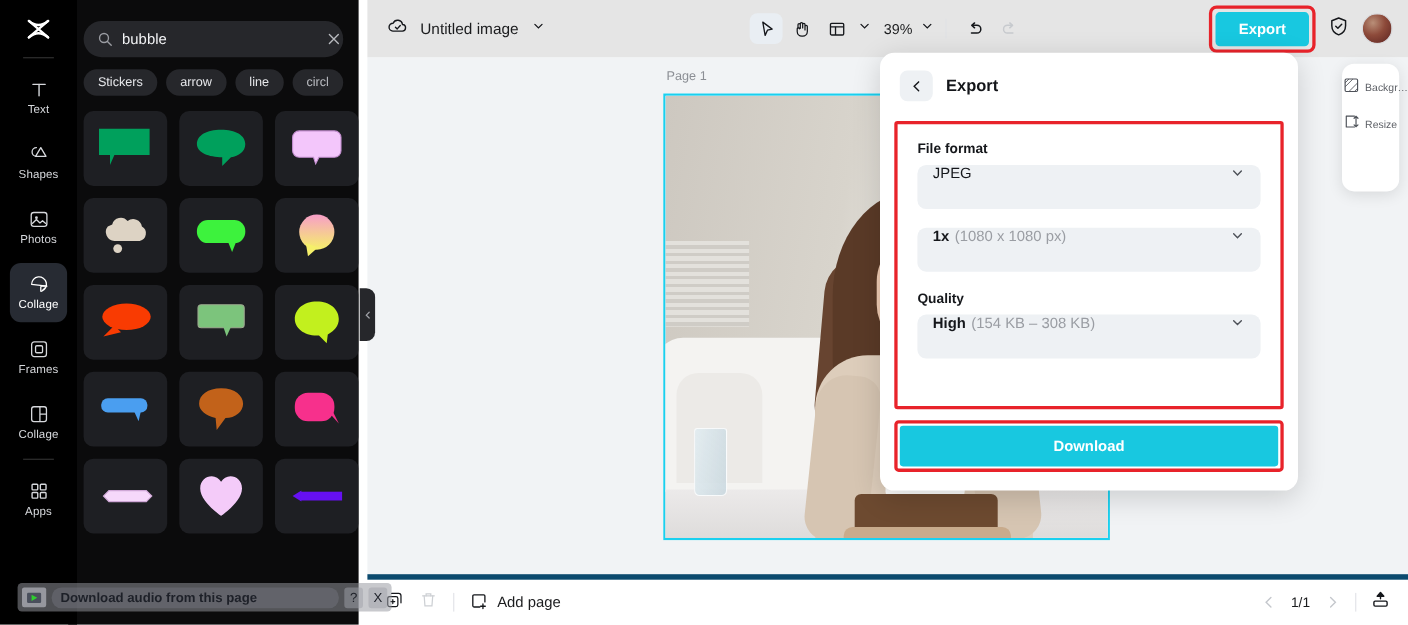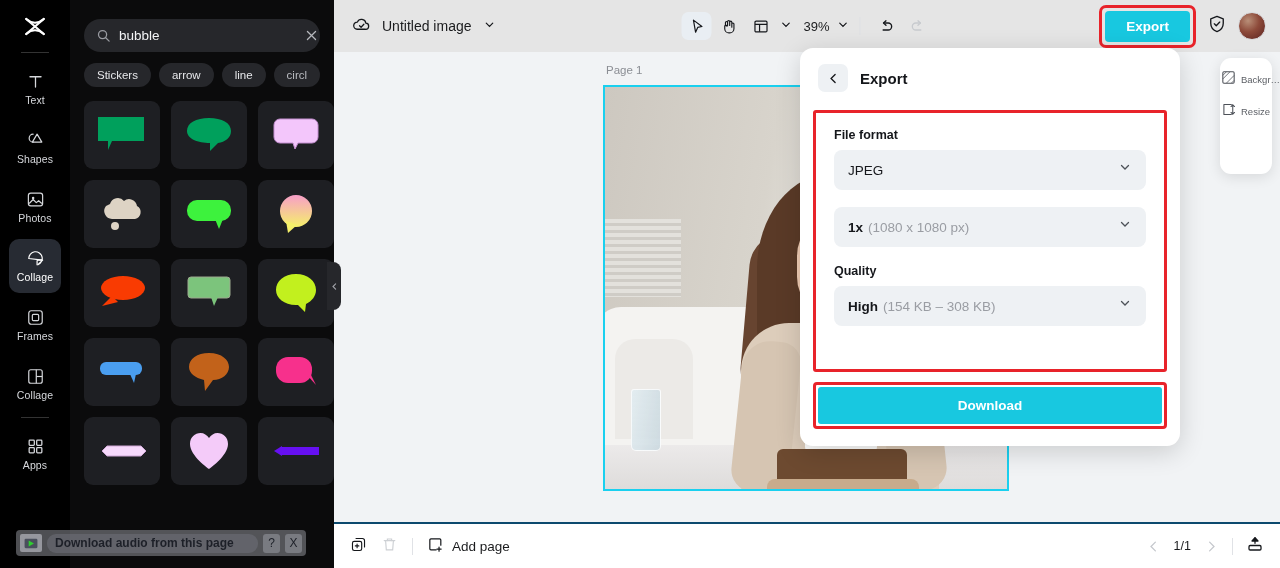--- a/index.html
+++ b/index.html
@@ -22,21 +22,21 @@
     width: 52px; height: 54px; border-radius: 10px; margin-top: 5px;
     display: flex; flex-direction: column; align-items: center; justify-content: center;
     color: #d6d8dc; cursor: pointer; gap: 3px;
   }
   .rail-item.active { background: #272b33; color: #fff; }
   .rail-item .lbl { font-size: 10.5px; letter-spacing: .1px; }
   .rail-item svg { display:block; }
 
   
   .panel {
-    position: absolute; left: 70px; top: 0; width: 264px; height: 568px;
+    position: absolute; left: 62px; top: 0; width: 264px; height: 568px;
     background: #0b0b0c; z-index: 18; overflow: hidden;
   }
   .search-wrap {
     margin: 19px 14px 0 14px; height: 33px; background: #26272b; border-radius: 17px;
     display: flex; align-items: center; padding: 0 12px; gap: 8px;
   }
   .search-wrap input {
     flex: 1; background: transparent; border: none; outline: none;
     color: #f2f3f5; font-size: 13.5px; font-family: inherit;
   }
@@ -126,21 +126,21 @@
   .hand-l { position:absolute; left:78px; top:166px; width:34px; height:34px; background:#f0cdb4; border-radius:14px; transform: rotate(20deg); }
   .hand-r { position:absolute; left:122px; top:160px; width:34px; height:34px; background:#f0cdb4; border-radius:14px; transform: rotate(-18deg); }
   .belt { position:absolute; left:54px; top:276px; width:130px; height:36px; background:#6d4a30; border-radius:6px; }
   .skirt { position:absolute; left:44px; top:306px; width:152px; height:64px; background:#c8ab8c; border-radius:8px 8px 16px 16px; }
 
   .bubble-sticker { position: absolute; left: 254px; top: 24px; width: 150px; height: 118px; }
 
   
   .bottombar {
     position: absolute; left: 0; bottom: 0; right: 0; height: 46px; background: #fff;
-    border-top: 2px solid #0c4a6e; display: flex; align-items: center; padding: 0 16px;
+    border-top: 5px solid #0c4a6e; display: flex; align-items: center; padding: 0 16px;
   }
   .bb-left { display: flex; align-items: center; gap: 14px; }
   .bb-sep { width: 1px; height: 17px; background: #e0e2e6; }
   .addpage { display: flex; align-items: center; gap: 8px; font-size: 13.5px; color: #1b1c1e; cursor: pointer; }
   .bb-right { margin-left: auto; display: flex; align-items: center; gap: 13px; }
   .pagenum { font-size: 12.5px; color: #1b1c1e; }
   .chev-nav { cursor: pointer; display:flex; }
 
   
   .export-panel {
@@ -149,22 +149,22 @@
   }
   .ep-head { display: flex; align-items: center; gap: 12px; padding: 16px 0 0 18px; }
   .ep-back { width: 30px; height: 28px; border-radius: 7px; background: #eef1f4; display: flex; align-items: center; justify-content: center; cursor: pointer; }
   .ep-title { font-size: 15px; font-weight: bold; color: #14161a; }
   .ep-fields {
     position: absolute; left: 13px; top: 62px; width: 354px; height: 262px;
     border: 3px solid #e8232a; border-radius: 3px; padding: 15px 18px 0 18px;
   }
   .fld-label { font-size: 12.5px; font-weight: bold; color: #15171b; margin-bottom: 8px; }
   .select {
-    height: 40px; background: #eef1f4; border-radius: 8px; display: flex; align-items: flex-end;
-    padding: 12px 14px; cursor: pointer; margin-bottom: 17px;
+    height: 40px; background: #eef1f4; border-radius: 8px; display: flex; align-items: flex-start;
+    padding: 0 14px; cursor: pointer; margin-bottom: 17px;
   }
   .select .sv { font-size: 13.5px; color: #15171b; font-weight: bold; }
   .select .sv.plain { font-weight: normal; }
   .select .sub { font-size: 13.5px; color: #9a9da3; margin-left: 5px; }
   .select .chev { margin-left: auto; }
   .dl-hl {
     position: absolute; left: 13px; top: 334px; width: 354px;
     border: 3px solid #e8232a; border-radius: 4px; padding: 2px; line-height: 0;
   }
   .dl-btn {
@@ -176,21 +176,21 @@
   .rightfloat {
     position: absolute; right: 8px; top: 58px; width: 52px; height: 116px;
     background: #fff; border-radius: 11px; box-shadow: 0 3px 14px rgba(0,0,0,.11);
     display: flex; flex-direction: column; align-items: center; padding-top: 11px; gap: 11px; z-index: 30;
   }
   .rf-item { display: flex; flex-direction: row; align-items: center; gap: 4px; cursor: pointer; width:52px; }
   .rf-item .rl { font-size: 9.5px; color: #5d6066; }
 
   
   .ext-bar {
-    position: absolute; left: 16px; bottom: 12px; width: 290px; height: 26px;
+    position: absolute; left: 16px; bottom: 12px; width: 340px; height: 26px;
     background: rgba(150,152,160,.52); border-radius: 4px; z-index: 60;
     display: flex; align-items: center; padding: 0 4px; gap: 5px;
   }
   .ext-ico { width: 22px; height: 18px; background: rgba(210,212,220,.55); border-radius: 2px; display:flex; align-items:center; justify-content:center; }
   .ext-txt {
     flex: 1; height: 19px; background: rgba(120,122,132,.42); border-radius: 9px;
     display: flex; align-items: center; padding-left: 8px;
     font-size: 12px; color: #1d2028; font-weight: bold; white-space: nowrap;
   }
   .ext-b { width: 17px; height: 19px; background: rgba(160,162,170,.5); border-radius: 3px; display:flex; align-items:center; justify-content:center; font-size:12px; color:#1d2028; cursor:pointer; }

